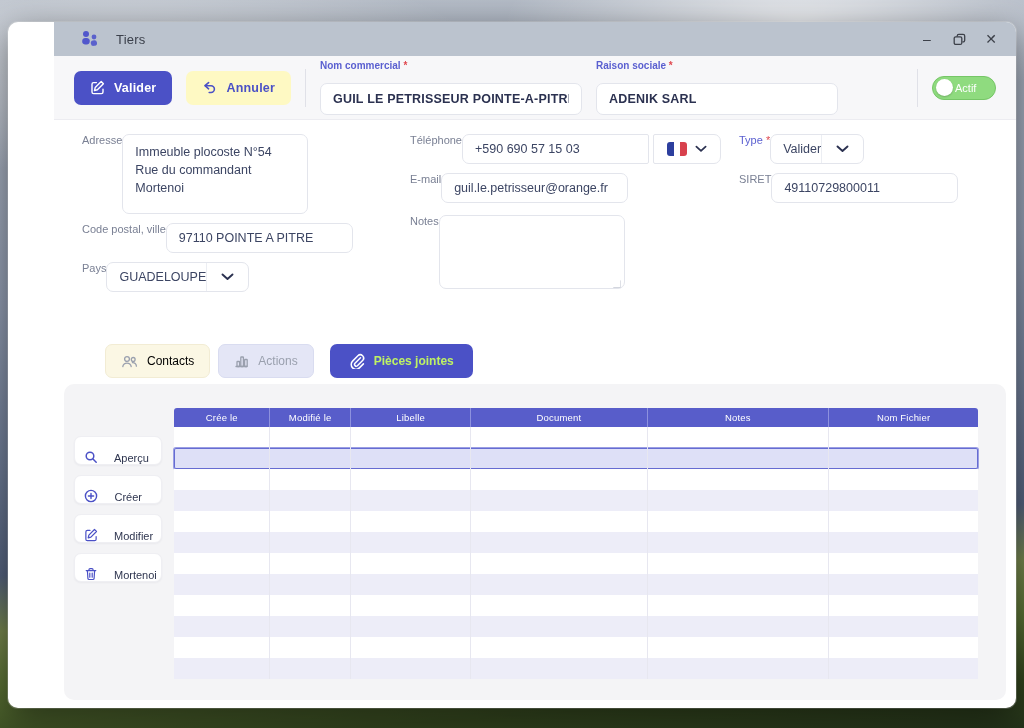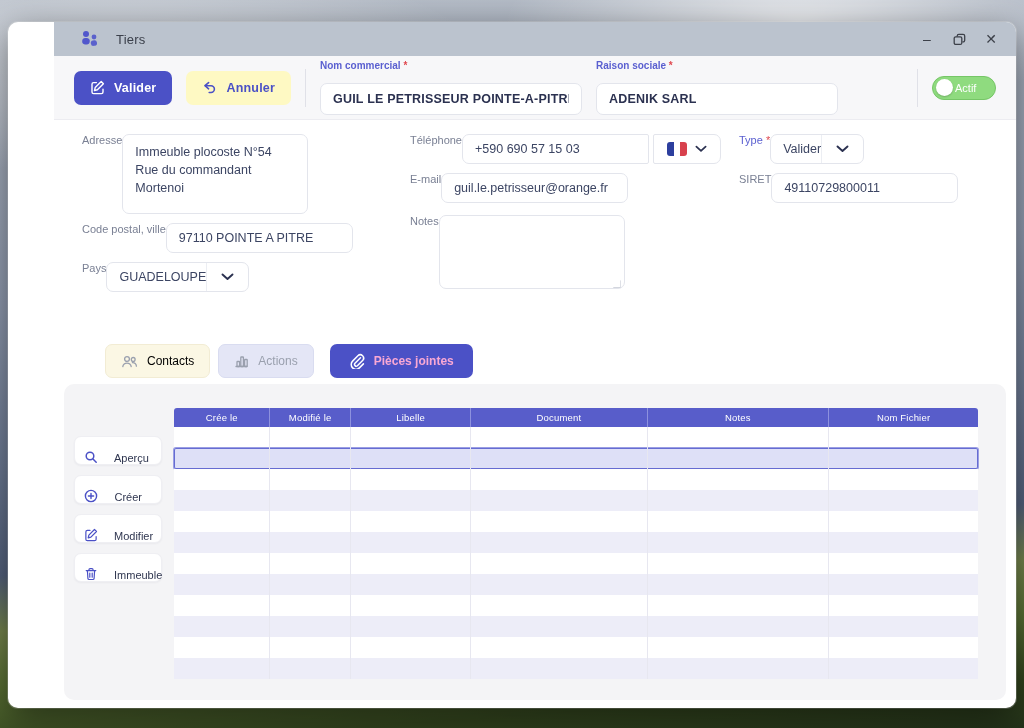--- a/index.html
+++ b/index.html
@@ -93,21 +93,21 @@
   .resize-grip { position:absolute; right:4px; bottom:4px; width:8px; height:8px;
     border-right:1.5px solid #c9ccd6; border-bottom:1.5px solid #c9ccd6; transform:rotate(0deg);
     clip-path:polygon(100% 0,100% 100%,0 100%); opacity:.8; }
 
   
   .tabs { flex:0 0 40px; background:#fff; display:flex; align-items:flex-start; padding:2px 28px 0; gap:8px; }
   .tab { display:inline-flex; align-items:center; gap:9px; height:34px; padding:0 15px;
     border-radius:7px; font-size:12px; cursor:pointer; border:1px solid transparent; }
   .tab-contacts { background:#fbf7e4; border-color:#f2ecd4; color:#000000;margin-left:23px; }
   .tab-actions { background:#e4e6f6; border-color:#d9dcf0; color:#9aa0ae; }
-  .tab-active { background:#4b51c6; color:#f9a8d4; font-weight:700; margin-left:8px; padding:0 18px; }
+  .tab-active { background:#4b51c6; color:#bef264; font-weight:700; margin-left:8px; padding:0 18px; }
 
   
   .panel { flex:1; margin:2px 10px 8px; background:#f4f4f6; border-radius:10px; position:relative; }
   .side-actions { position:absolute; left:10px; top:52px; display:flex; flex-direction:column; gap:10px; }
   .side-btn { width:88px; height:29px; background:#fff; border:1px solid #efeff3; border-radius:7px;
     display:flex; align-items:flex-end; gap:16px; padding:0 9px; font-size:11px; color:#2f3650;
     cursor:pointer; box-shadow:0 1px 2px rgba(40,40,80,.05); }
   .table { position:absolute; left:110px; right:28px; top:24px; }
   .thead { display:flex; height:19px; background:#585dca; border-radius:3px 3px 0 0; }
   .th { color:#fff; font-size:9.5px; display:flex; align-items:center; justify-content:center;
@@ -326,21 +326,21 @@
       </button>
       <button class="side-btn">
         <span>
           <svg width="14" height="14" viewBox="0 0 14 14" fill="none" stroke="#4b51c6" stroke-width="1.2" stroke-linecap="round">
             <path d="M2.2 3.6 h9.6"></path>
             <path d="M5 3.4 V2.6 a1 1 0 0 1 1-1 h2 a1 1 0 0 1 1 1 v.8"></path>
             <path d="M3.4 3.8 l.5 7.6 a1.2 1.2 0 0 0 1.2 1.1 h3.8 a1.2 1.2 0 0 0 1.2-1.1 l.5-7.6"></path>
             <path d="M5.8 6 v4.2 M8.2 6 v4.2"></path>
           </svg>
         </span>
-        <span style="margin-left:auto;margin-right:0">Immeuble</span>
+        <span style="margin-left:auto;margin-right:0">Mortenoi</span>
       </button>
     </div>
 
     <div class="table">
       <div class="thead">
           <div class="th c0">Crée le</div>
           <div class="th c1">Modifié le</div>
           <div class="th c2">Libelle</div>
           <div class="th c3">Document</div>
           <div class="th c4">Notes</div>

